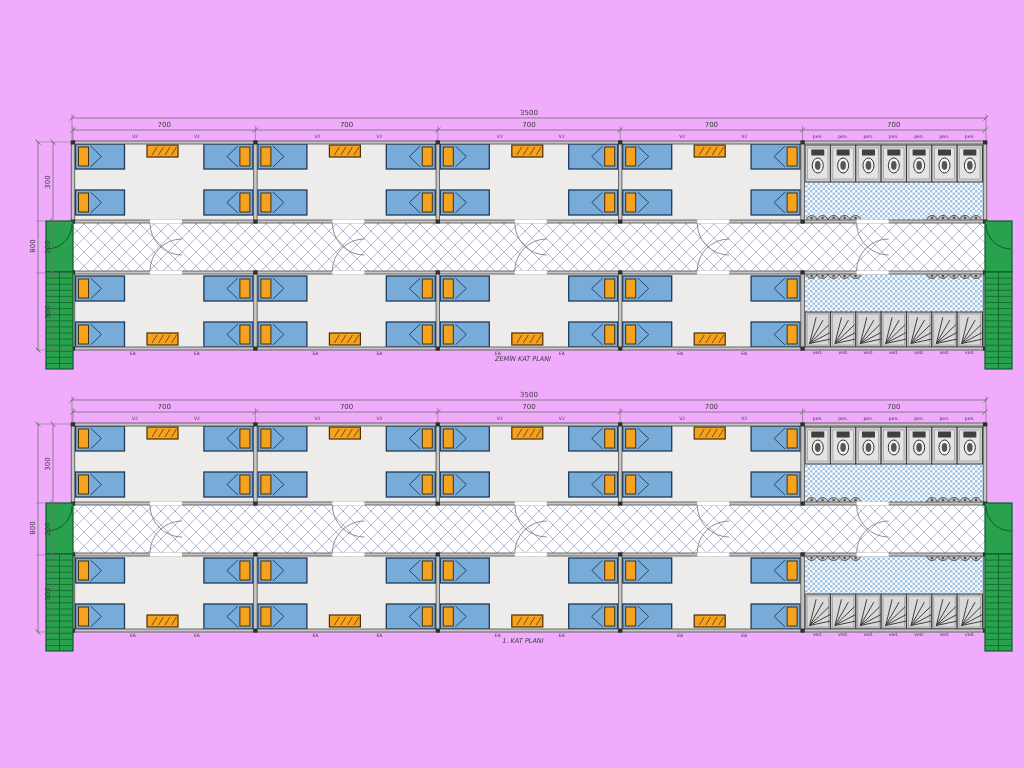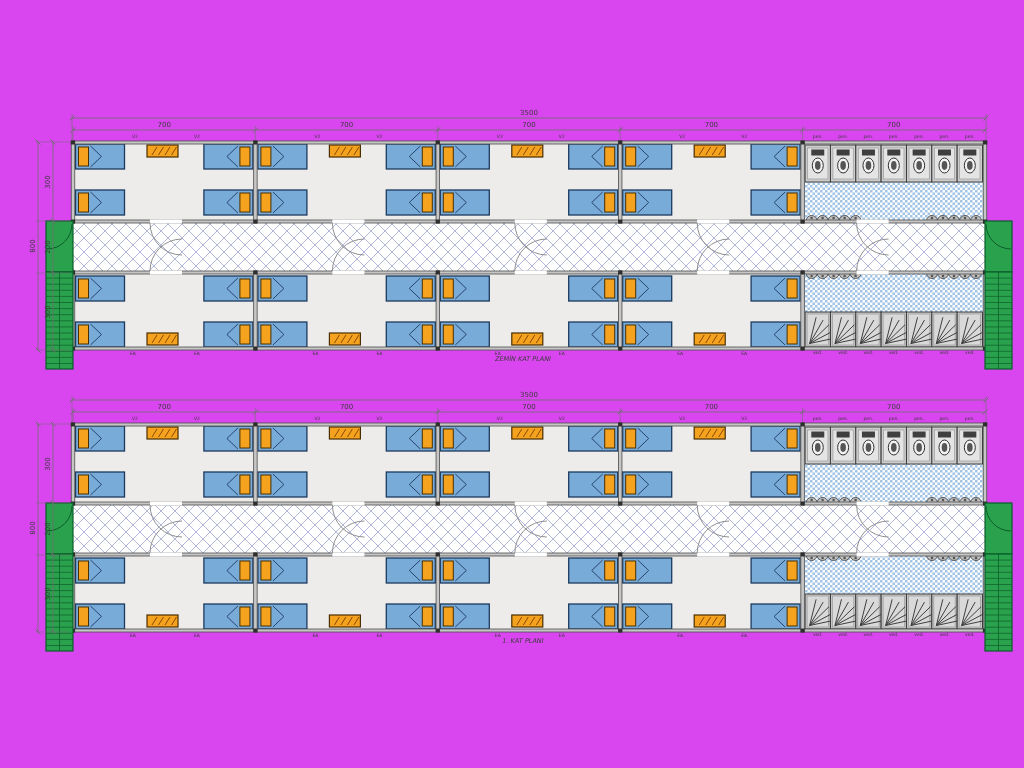--- a/index.html
+++ b/index.html
@@ -1,16 +1,16 @@
 <!DOCTYPE html>
 <html><head>
 <meta charset="utf-8">
 <style>
   html,body{margin:0;padding:0;background:#ffffff;}
-  .stage{position:relative;width:1024px;height:768px;background:#d946ef;overflow:hidden;
+  .stage{position:relative;width:1024px;height:768px;background:#f0abfc;overflow:hidden;
          font-family:"DejaVu Sans", sans-serif;}
   svg text{font-family:"DejaVu Sans", sans-serif;}
 </style>
 </head>
 <body>
 
 <div class="stage">
   <svg id="plan-svg" width="1024" height="768" viewBox="0 0 1024 768">
       <defs>
         <pattern id="lat" width="14" height="14" patternUnits="userSpaceOnUse">

